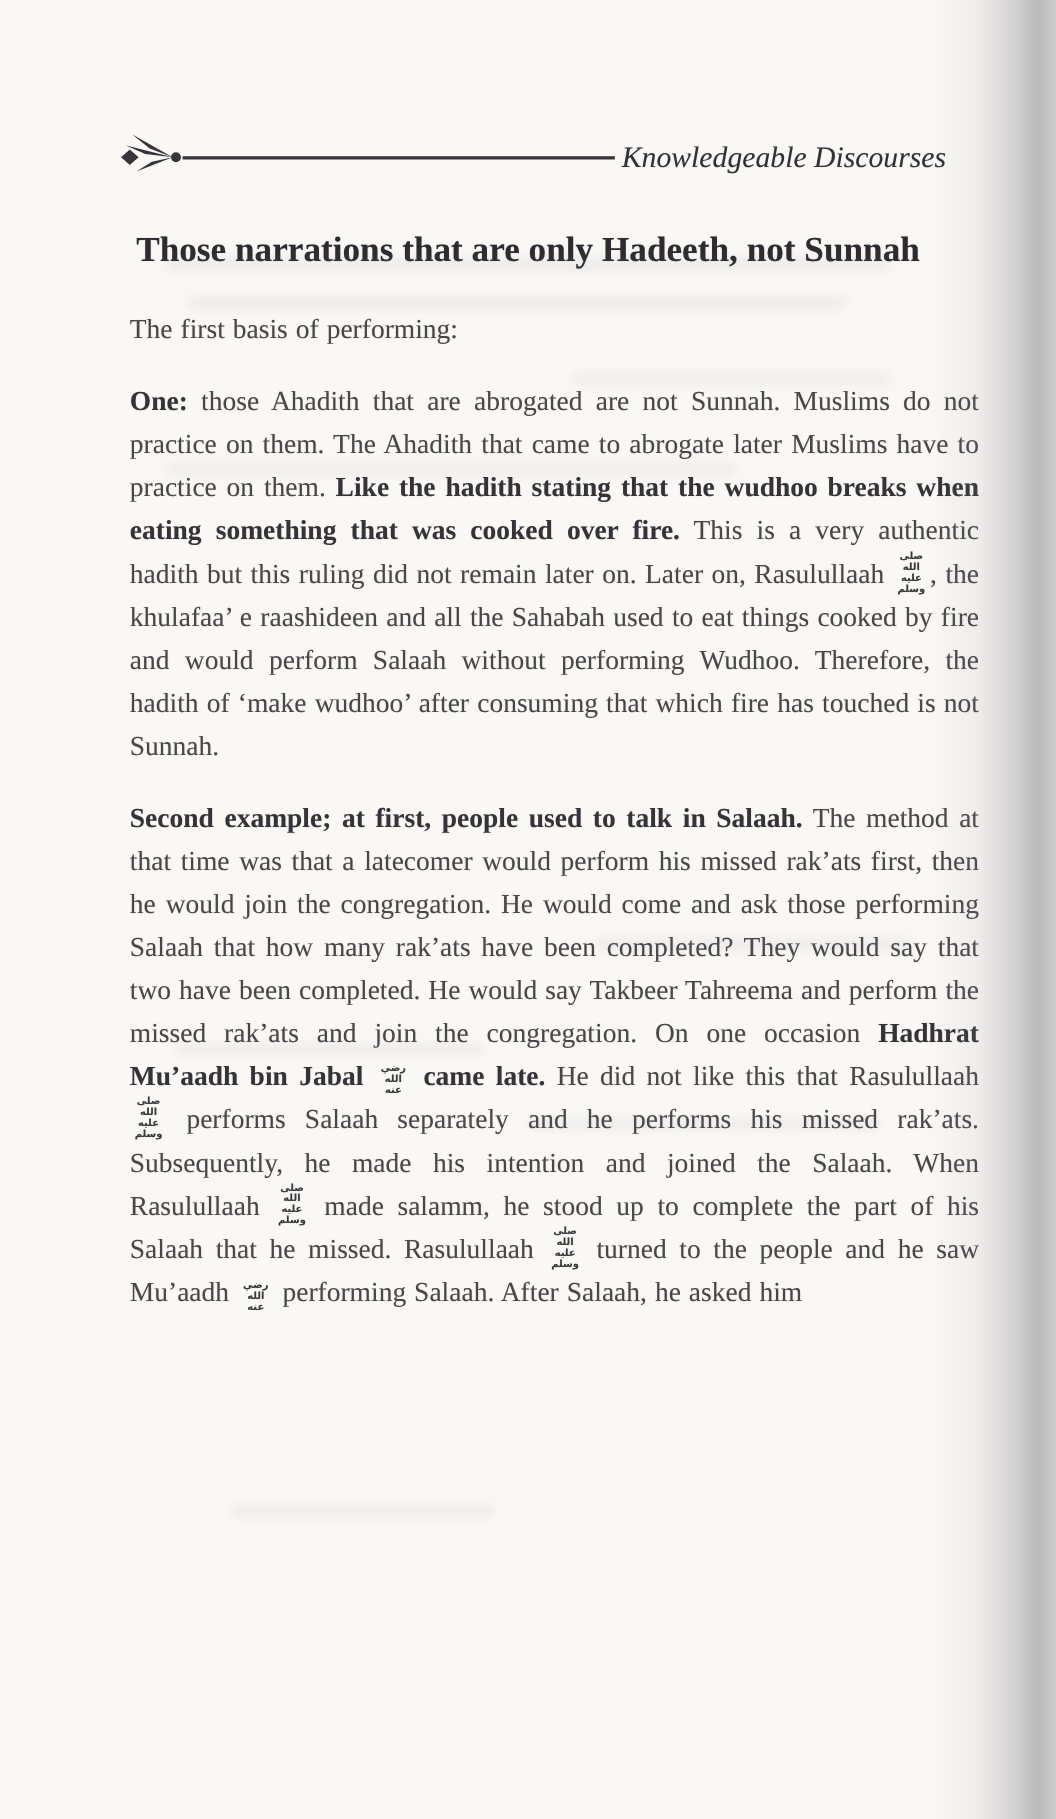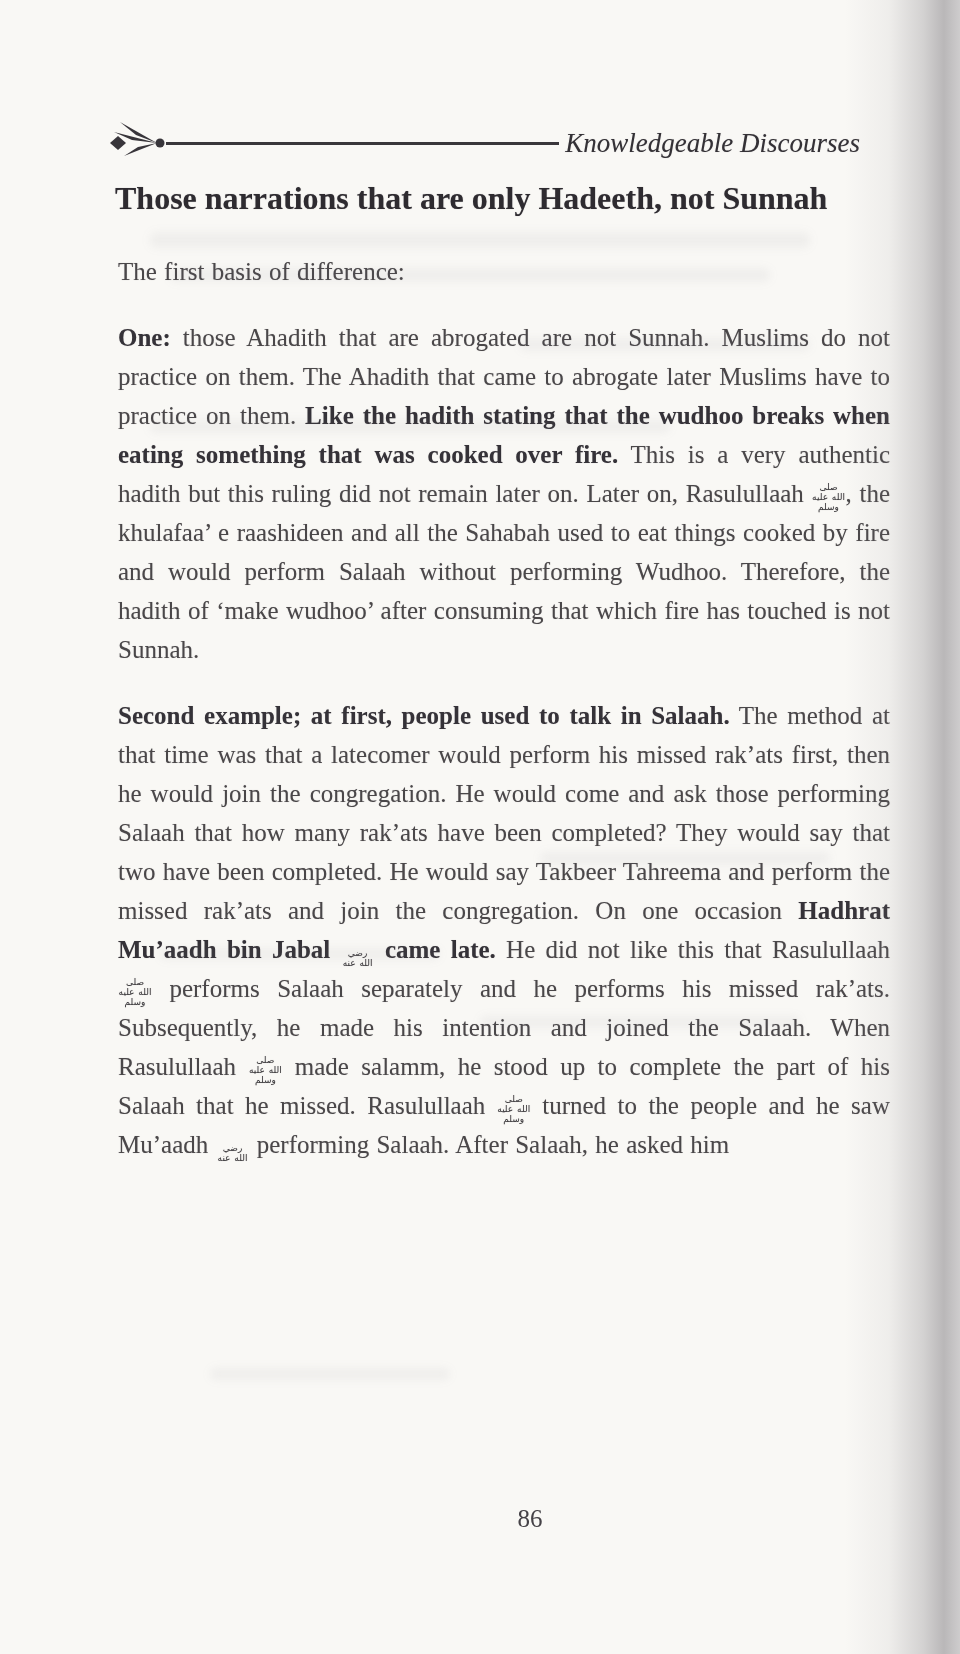--- a/index.html
+++ b/index.html
@@ -31,21 +31,22 @@
     font-style: italic;
     font-size: 27px;
     color: #343136;
     padding-left: 6px;
     white-space: nowrap;
     text-shadow: 0 0 1px rgba(90,88,92,0.35);
   }
   
   .title {
     width: 730px;
-    margin: 10px auto 0 auto;
+    margin: 38px auto 0 auto;
+    text-align: center;
     font-size: 32px;
     font-weight: bold;
     line-height: 1.38;
     color: #2e2b30;
     text-shadow: 0 0 1px rgba(70,68,72,0.4);
   }
   
   .body-text {
     padding: 32px 70px 0 118px;
   }
@@ -60,21 +61,21 @@
   .body-text b { color: #353238; }
   .honorific {
     display: inline-block;
     width: 34px;
     font-size: 9px;
     line-height: 1.1;
     text-align: center;
     vertical-align: -8px;
     color: #3a383b;
     font-family: "DejaVu Sans", sans-serif;
-    font-weight: normal;
+    font-weight: bold;
   }
   
   .page-number {
     position: absolute;
     top: 1505px;
     left: 0;
     right: 0;
     text-align: center;
     padding-left: 100px;
     font-size: 25px;
@@ -134,21 +135,20 @@
         <circle cx="50" cy="23" r="4.5"></circle>
       </g>
     </svg>
     <div class="rule"></div>
     <div class="running-head">Knowledgeable Discourses</div>
   </div>
 
   <h1 class="title">Those narrations that are only Hadeeth, not Sunnah</h1>
 
   <div class="body-text">
-      <p><span>The first basis of difference:</span></p>
+      <p><span>The first basis of performing:</span></p>
       <p><b>One:</b><span> those Ahadith that are abrogated are not Sunnah. Muslims do not practice on them. The Ahadith that came to abrogate later Muslims have to practice on them. </span><b>Like the hadith stating that the wudhoo breaks when eating something that was cooked over fire.</b><span> This is a very authentic hadith but this ruling did not remain later on. Later on, Rasulullaah </span><span class="honorific">صلى الله عليه وسلم</span><span>, the khulafaa’ e raashideen and all the Sahabah used to eat things cooked by fire and would perform Salaah without performing Wudhoo. Therefore, the hadith of ‘make wudhoo’ after consuming that which fire has touched is not Sunnah.</span></p>
       <p><b>Second example; at first, people used to talk in Salaah.</b><span> The method at that time was that a latecomer would perform his missed rak’ats first, then he would join the congregation. He would come and ask those performing Salaah that how many rak’ats have been completed? They would say that two have been completed. He would say Takbeer Tahreema and perform the missed rak’ats and join the congregation. On one occasion </span><b>Hadhrat Mu’aadh bin Jabal </b><span class="honorific">رضي الله عنه</span><b> came late.</b><span> He did not like this that Rasulullaah </span><span class="honorific">صلى الله عليه وسلم</span><span> performs Salaah separately and he performs his missed rak’ats. Subsequently, he made his intention and joined the Salaah. When Rasulullaah </span><span class="honorific">صلى الله عليه وسلم</span><span> made salamm, he stood up to complete the part of his Salaah that he missed. Rasulullaah </span><span class="honorific">صلى الله عليه وسلم</span><span> turned to the people and he saw Mu’aadh </span><span class="honorific">رضي الله عنه</span><span> performing Salaah. After Salaah, he asked him</span></p>
     </div>
 
-  <div class="page-number">86</div>
 
   <div class="curl"></div>
 </div>
 
 </body></html>

